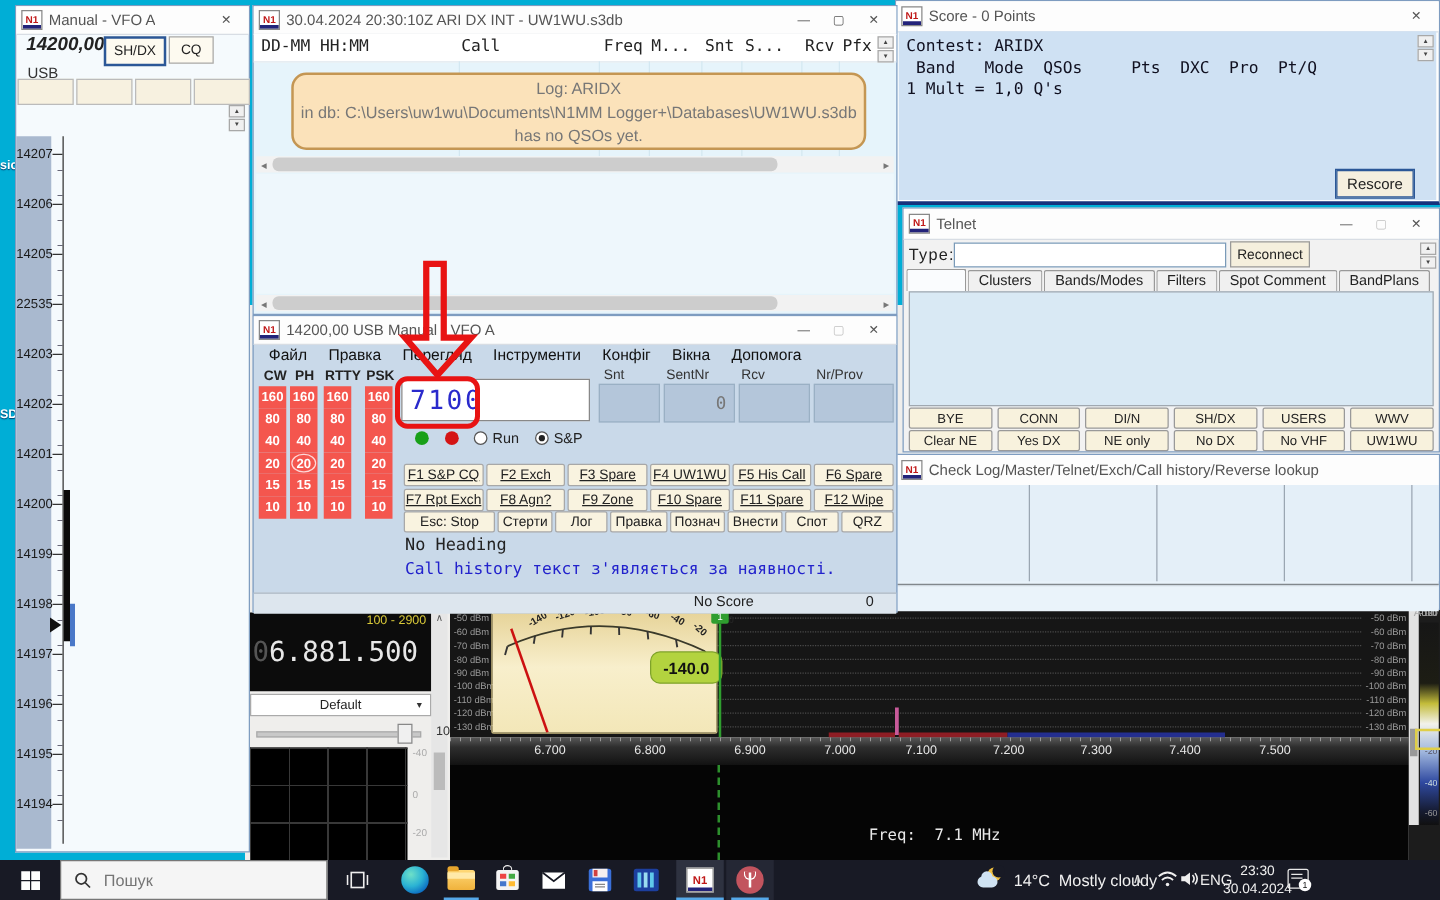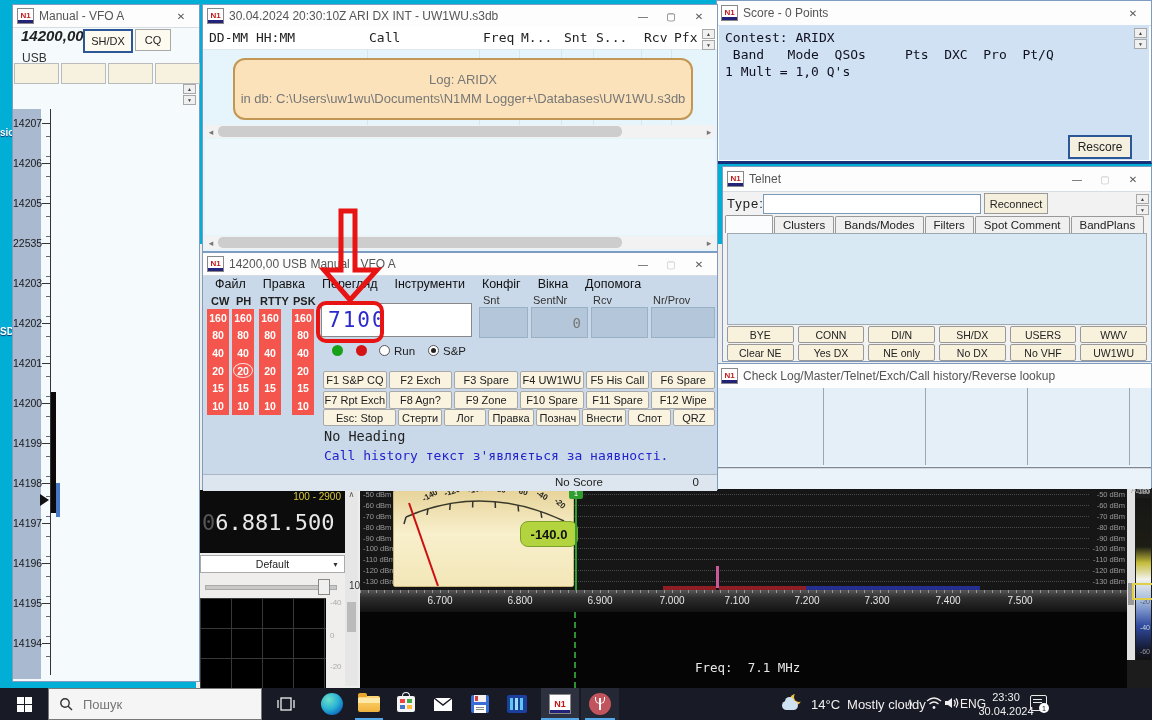--- a/index.html
+++ b/index.html
@@ -128,21 +128,21 @@
   #fb-snt{left:276px;width:49px}#fb-sentnr{left:328px;width:57px}
   #fb-rcv{left:388px;width:57px}#fb-nrprov{left:448px;width:64px}
   .dot{position:absolute;top:92px;width:11px;height:11px;border-radius:50%;}
   #dot-g{left:129px;background:#18a018;}#dot-r{left:153px;background:#d41414;}
   .radio{position:absolute;top:92px;width:11px;height:11px;border-radius:50%;background:#fff;border:1px solid #555;box-sizing:border-box;}
   #rd-run{left:176px;} #rd-sp{left:225px;}
   #rd-sp::after{content:"";position:absolute;left:2px;top:2px;width:5px;height:5px;border-radius:50%;background:#222;}
   .rd-lbl{position:absolute;top:92px;font-size:11.5px;}
   #rl-run{left:191px}#rl-sp{left:240px}
   #en-fkeys{position:absolute;left:120px;top:118px;width:392px;display:grid;
-            grid-template-columns:repeat(6,1fr);gap:2px;}
+            grid-template-columns:repeat(6,1fr);gap:2px;text-decoration:underline;}
   .fkey{height:16px;background:#f9f3e0;border:1px solid #a8a8a8;border-radius:2px;font-size:11px;
         display:flex;align-items:center;justify-content:center;white-space:nowrap;}
   #en-actions{position:absolute;left:120px;top:156px;width:392px;display:flex;gap:2px;}
   .abtn{height:15px;background:#f9f3e0;border:1px solid #a8a8a8;border-radius:2px;font-size:11px;
         display:flex;align-items:center;justify-content:center;flex:1;white-space:nowrap;padding:0 3px;}
   .abtn:first-child{flex:1.9;}
   #en-heading{position:absolute;left:121px;top:175px;font-size:13.5px;}
   #en-callhist{position:absolute;left:121px;top:195px;font-size:13px;color:#2222cc;}
   #en-status{position:absolute;left:0;top:221px;width:514px;height:16px;background:#dde6ee;
              border-top:1px solid #aab6c2;font-size:11.5px;color:#222;}
@@ -513,20 +513,21 @@
       <div class="log-vline"></div>
       <div class="log-vline"></div>
       <div class="log-vline"></div>
       <div class="log-vline"></div>
       <div class="log-vline"></div>
       <div class="log-vline"></div>
     </div>
     <div id="log-note">
       <div>Log: ARIDX</div>
         <div>in db: C:\Users\uw1wu\Documents\N1MM Logger+\Databases\UW1WU.s3db</div>
+        <div>has no QSOs yet.</div>
     </div>
     <div class="hscroll" id="log-sc1">
       <span>◂</span>
       <div class="thumb"></div>
       <span>▸</span>
     </div>
     <div id="log-pane2"></div>
     <div class="hscroll" id="log-sc2">
       <span>◂</span>
       <div class="thumb"></div>

